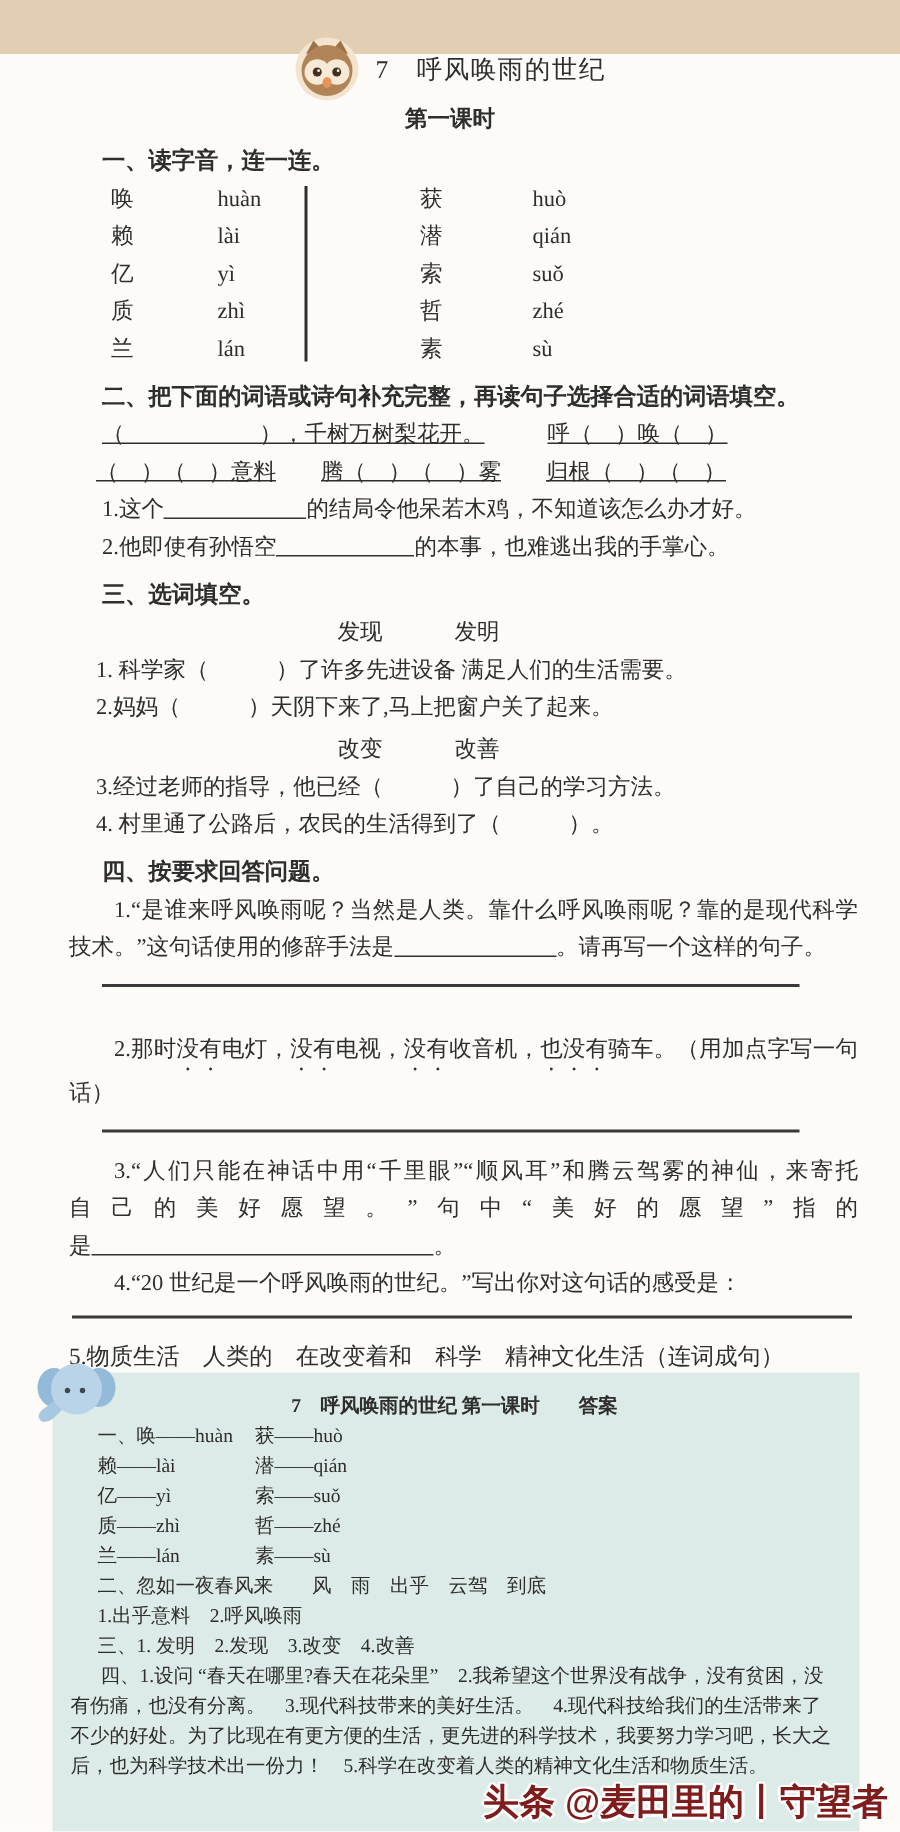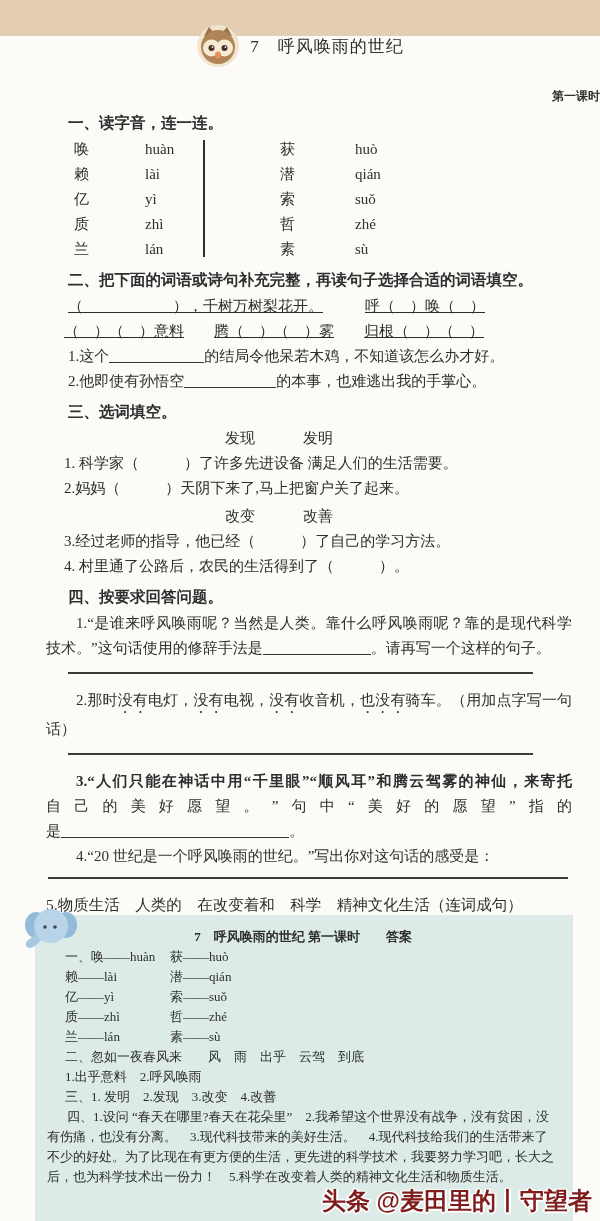--- a/index.html
+++ b/index.html
@@ -3,21 +3,21 @@
 <meta charset="utf-8">
 <style>
   html,body{margin:0;padding:0;background:#fff;}
   .page{position:relative;width:600px;height:1221px;overflow:hidden;
         background:#fcfbf8;color:#2e2e2e;
         font-family:"Liberation Serif","DejaVu Serif",serif;font-size:15px;}
   .topbar{height:36px;background:#e3ceb4;}
   .header{display:flex;align-items:center;justify-content:center;gap:10px;margin-top:-12px;height:44px;}
   .owl{width:44px;height:44px;display:inline-block;}
   .title{font-size:17px;font-weight:normal;letter-spacing:1px;}
-  .subtitle{text-align:right;font-weight:bold;font-size:12px;margin-top:20px;}
+  .subtitle{text-align:center;font-weight:bold;font-size:15px;margin-top:2px;}
   .content{padding:0 28px 0 46px;}
   .sec-h{font-weight:bold;font-size:15.5px;margin:8px 0 0 22px;}
   .sec-h.first{margin-top:8px;}
   
   .match{position:relative;margin:3px 0 0 28px;line-height:25px;}
   .mrow{display:flex;}
   .mc1{width:71px;}
   .mc2{width:135px;}
   .mc3{width:75px;}
   .mc4{flex:1;}
@@ -30,21 +30,21 @@
   .indent{text-indent:2em;}
   .ml22{margin-left:22px;}
   .ml18{margin-left:18px;}
   .bl{display:inline-block;border-bottom:1.5px solid #333;height:14px;vertical-align:-2px;}
   .w95{width:95px;} .w92{width:92px;} .w108{width:108px;} .w228{width:228px;}
   .cpair{display:flex;justify-content:center;gap:48px;padding-right:60px;line-height:25px;margin-top:3px;}
   .fill{text-align:justify;text-align-last:justify;}
   .dot{-webkit-text-emphasis:filled dot #2e2e2e;text-emphasis:filled dot #2e2e2e;
        -webkit-text-emphasis-position:under right;text-emphasis-position:under right;}
   .ans-line{border-top:2px solid #3a3a3a;margin:11px 0 0 22px;width:465px;height:0;}
-  .mt16{margin-top:14px;}
+  .mt16{margin-top:30px;}
   .full-line{border-top:2px solid #3a3a3a;margin:8px 0 0 2px;width:520px;height:0;}
   .q5{font-size:15.5px;line-height:27px;margin-top:12px;}
   
   .panel{position:absolute;left:35px;top:915px;width:538px;height:332px;background:#dcebe7;
          box-sizing:border-box;padding:12px 14px 0 12px;font-size:13px;line-height:20px;z-index:1;}
   .panel-title{text-align:center;font-weight:bold;}
   .ans-pair{display:flex;margin-left:18px;}
   .ansa{width:105px;}
   .ansb{flex:1;}
   .ansln{margin-left:18px;}
@@ -144,21 +144,21 @@
 
     <div class="sec-h">四、按要求回答问题。</div>
     <div class="para fill" style="text-indent:2em;margin-top:3px;">1.“是谁来呼风唤雨呢？当然是人类。靠什么呼风唤雨呢？靠的是现代科学</div>
     <div class="para"><span>技术。”这句话使用的修辞手法是</span><span class="bl w108"></span><span>。请再写一个这样的句子。</span></div>
     <div class="ans-line"></div>
     <div class="para fill mt16" style="text-indent:2em;">
       <span>2.那时</span><span class="dot">没有</span><span>电灯，</span><span class="dot">没有</span><span>电视，</span><span class="dot">没有</span><span>收音机，</span><span class="dot">也没有</span><span>骑车。（用加点字写一句</span>
     </div>
     <div class="para">话）</div>
     <div class="ans-line"></div>
-    <div class="para fill" style="text-indent:2em;margin-top:14px;font-weight:bold;">3.“人们只能在神话中用“千里眼”“顺风耳”和腾云驾雾的神仙，来寄托</div>
+    <div class="para fill" style="text-indent:2em;margin-top:14px;">3.“人们只能在神话中用“千里眼”“顺风耳”和腾云驾雾的神仙，来寄托</div>
     <div class="para fill">自己的美好愿望。”句中“美好的愿望”指的</div>
     <div class="para"><span>是</span><span class="bl w228"></span><span>。</span></div>
     <div class="para indent">4.“20 世纪是一个呼风唤雨的世纪。”写出你对这句话的感受是：</div>
     <div class="full-line"></div>
     <div class="para q5">5.物质生活　人类的　在改变着和　科学　精神文化生活（连词成句）</div>
     <div class="full-line" style="margin-top:10px;"></div>
 
   </div>
 
   <span class="elephant">

